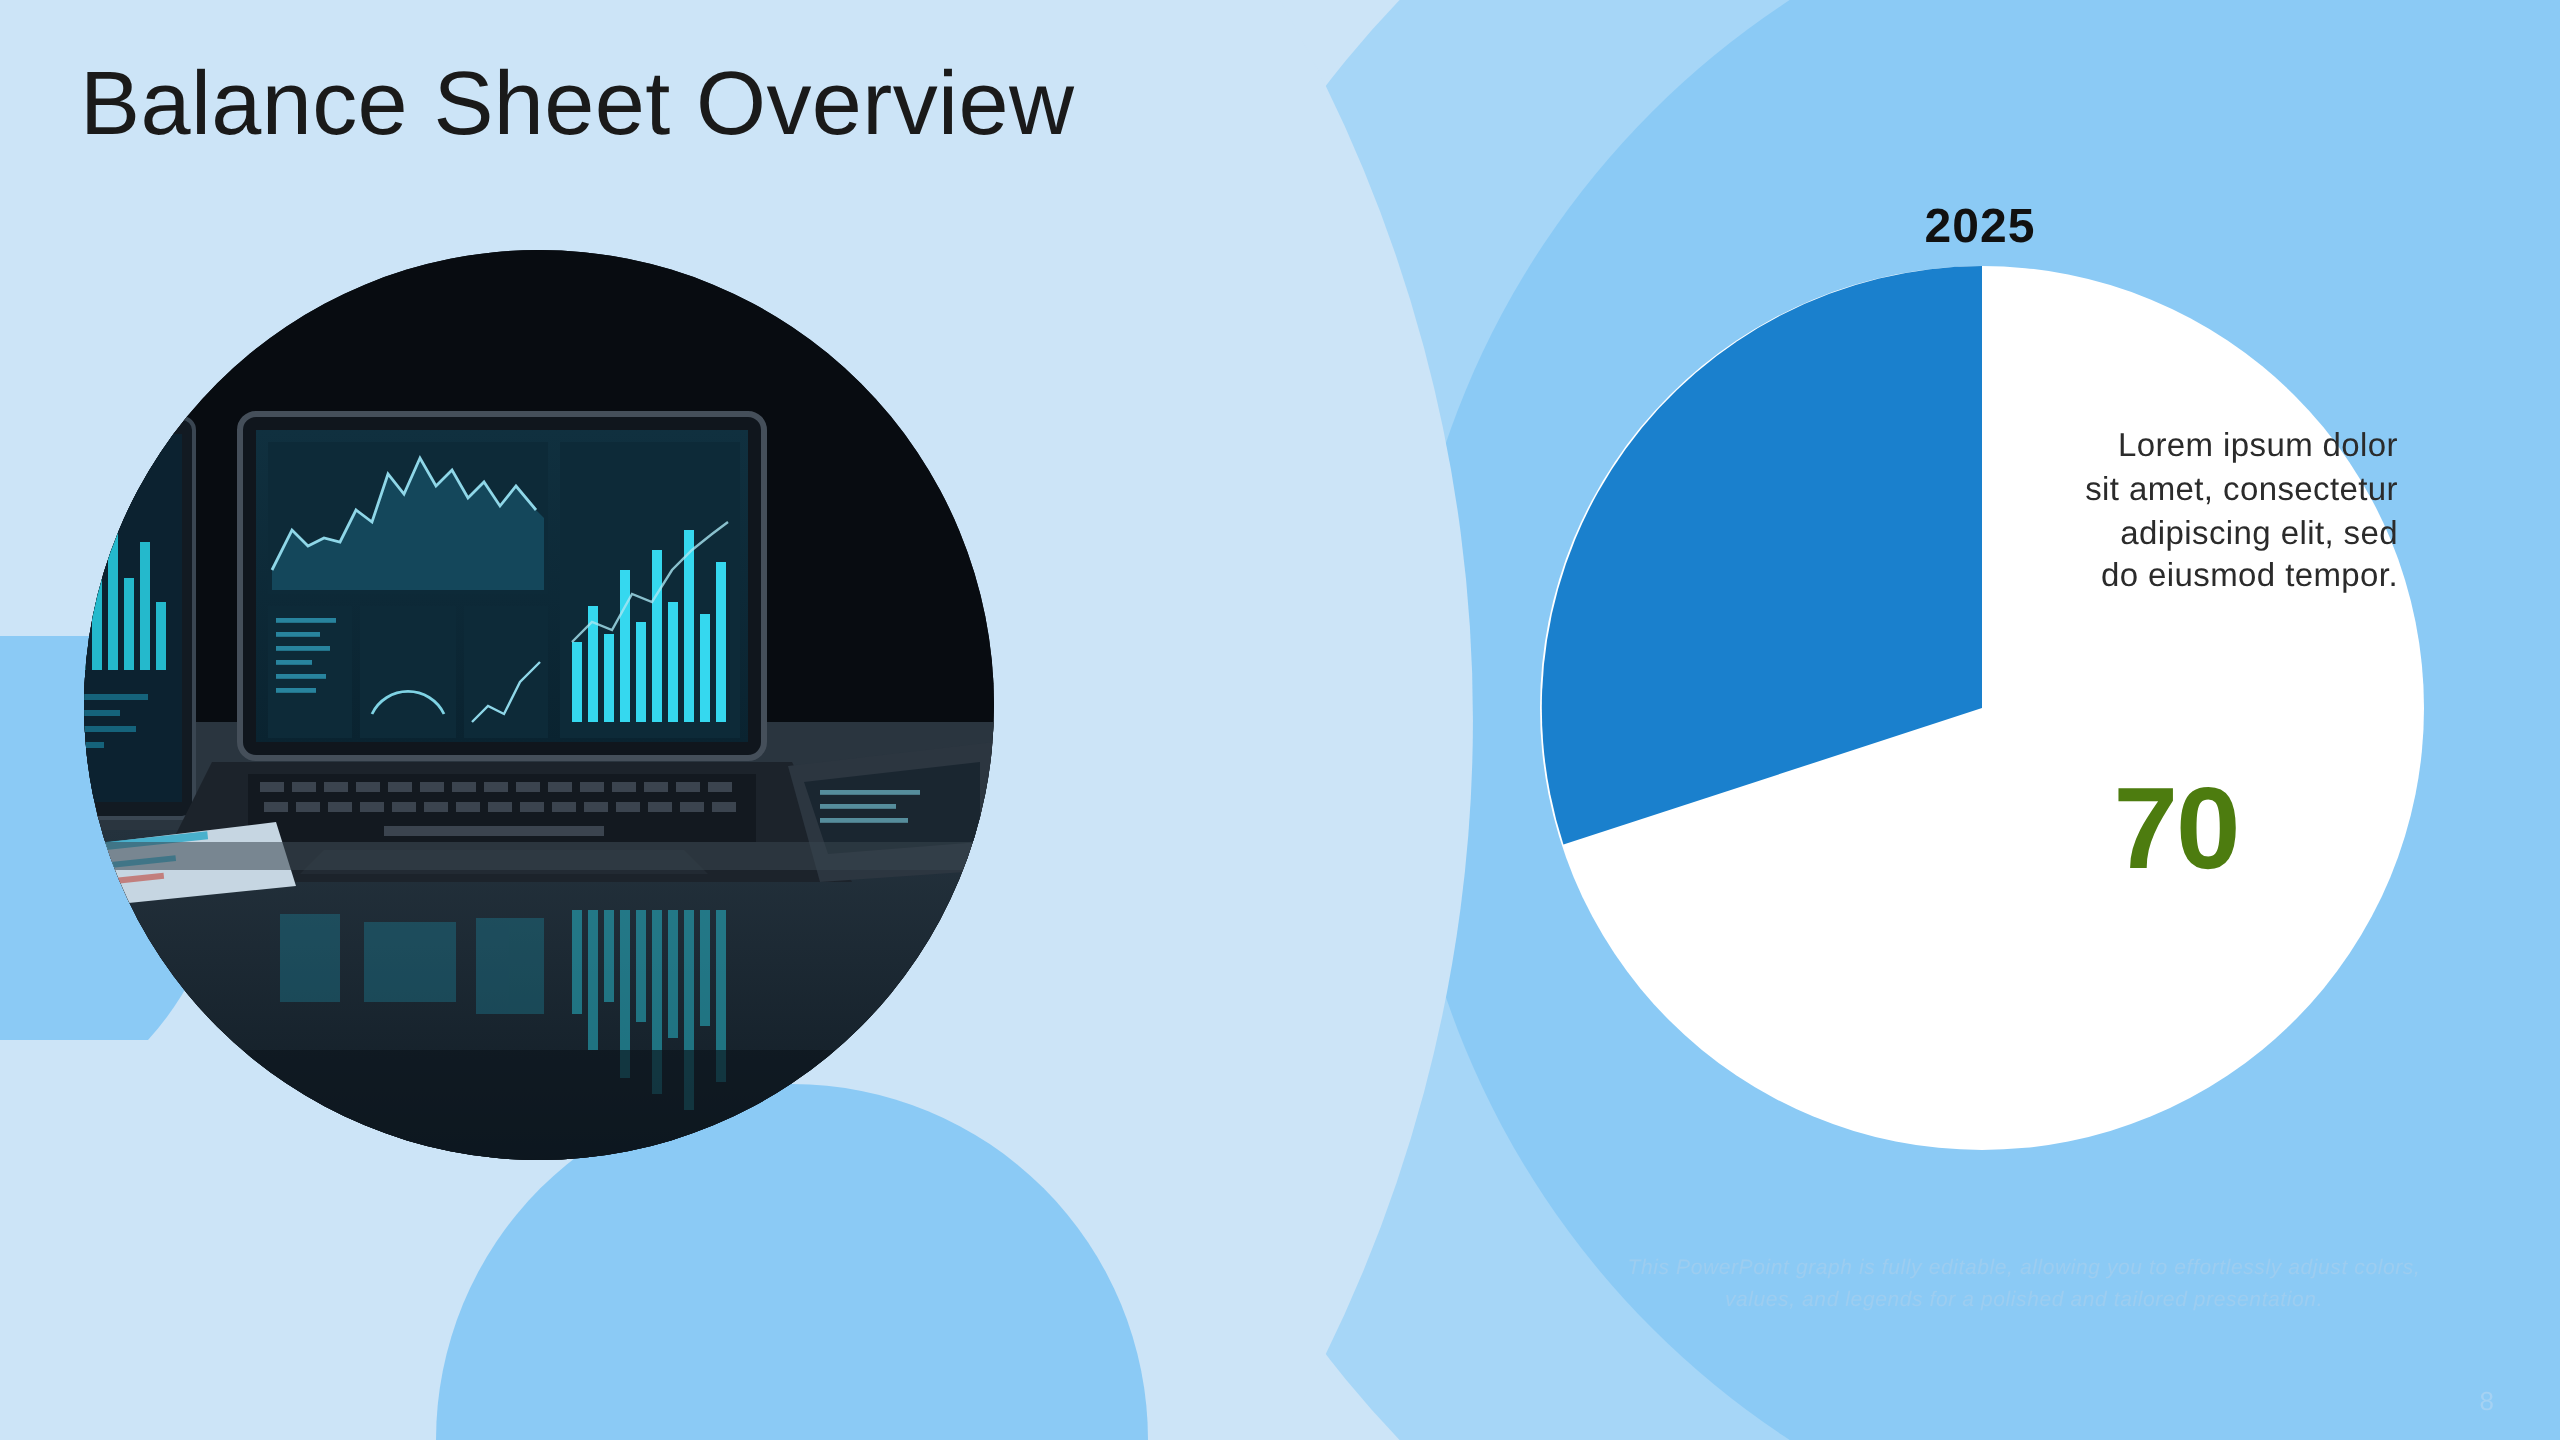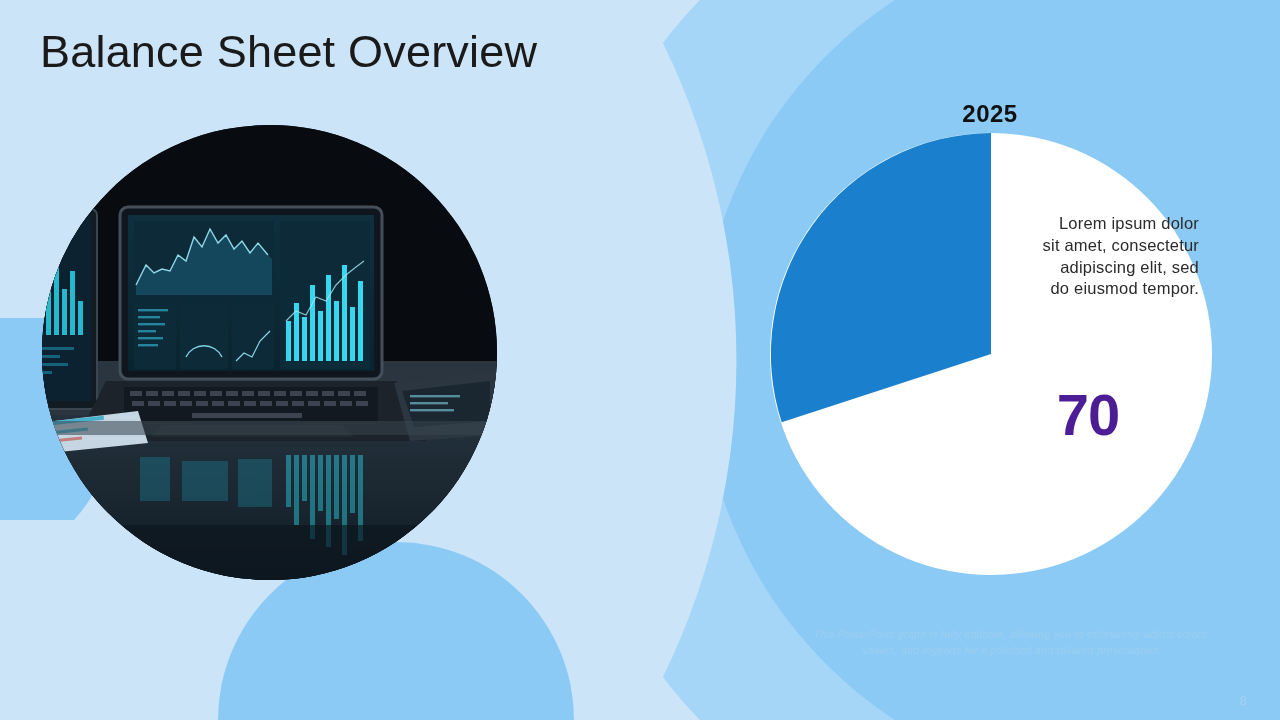--- a/index.html
+++ b/index.html
@@ -91,21 +91,21 @@
     margin-left: 29px;
   }
   .pie-value {
     position: absolute;
     left: 236px;
     top: 248px;
     width: 164px;
     text-align: center;
     font-size: 58px;
     font-weight: bold;
-    color: #4c1d95;
+    color: #4d7c0f;
     letter-spacing: -1px;
   }
 
   
   .note {
     position: absolute;
     left: 812px;
     top: 626px;
     width: 400px;
     text-align: center;

